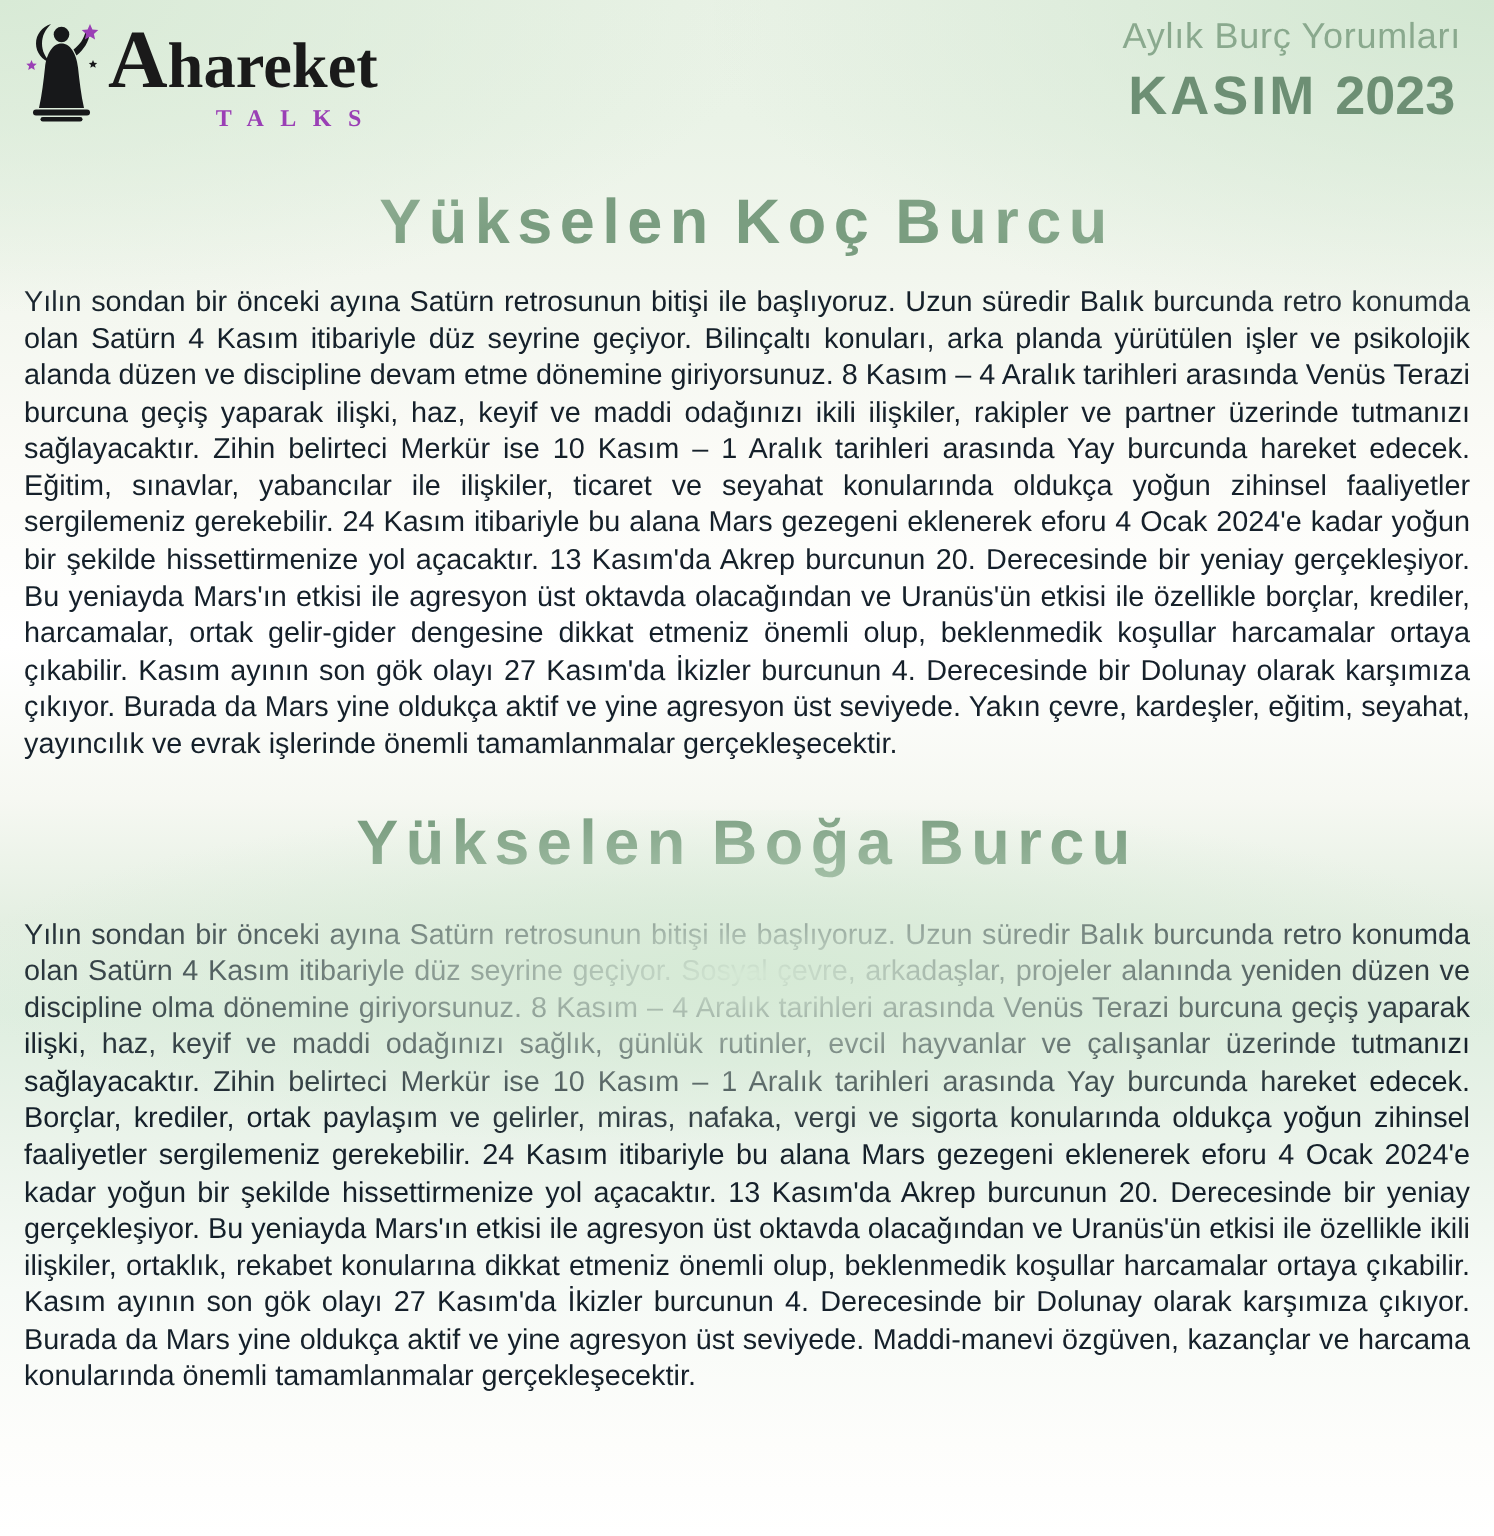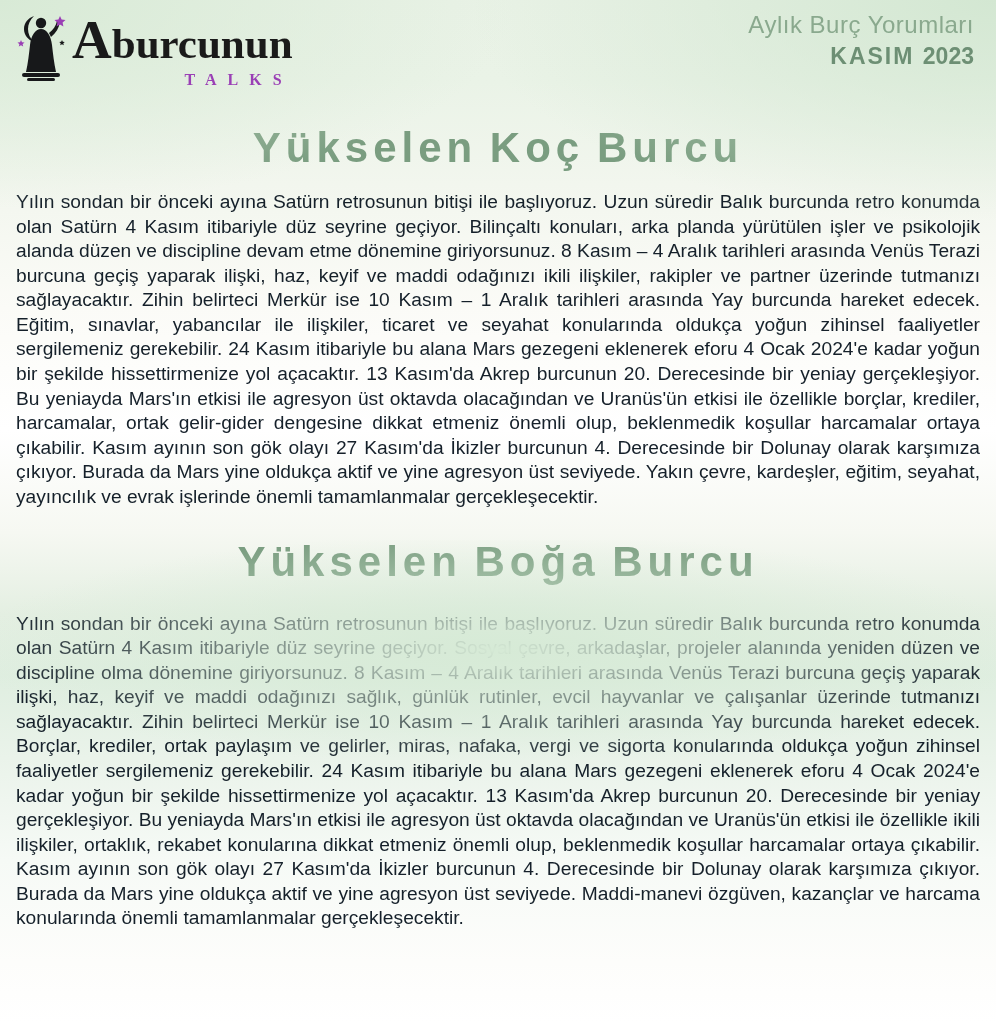--- a/index.html
+++ b/index.html
@@ -109,23 +109,24 @@
     font-size: 24px;
     color: #8aa98e;
     letter-spacing: 0.5px;
     line-height: 1.05;
     font-weight: normal;
   }
   .h-sub {
     margin-top: 6px;
     font-family: "Liberation Sans", sans-serif;
     font-weight: bold;
-    font-size: 23px;
+    font-size: 36px;
     color: #6d8f74;
     letter-spacing: 2px;
+    text-align: center;
   }
   .h-sub .yr { letter-spacing: 0px; }
 
   
   .sign-title {
     text-align: center;
     font-family: "Liberation Sans", sans-serif;
     font-weight: bold;
     font-size: 42px;
     color: #7a9d80;
@@ -181,21 +182,21 @@
 
           <rect class="fig-dark" x="8" y="63" width="38" height="4" rx="2"></rect>
           <rect class="fig-dark" x="13" y="68" width="28" height="3" rx="1.5"></rect>
 
           <path class="fig-purple" d="M7 30 l1 2.3 2.5 .2 -1.9 1.7 .6 2.4 -2.2 -1.3 -2.2 1.3 .6 -2.4 -1.9 -1.7 2.5 -.2 z"></path>
           <path class="fig-dark" d="M48 30 l.8 1.8 2 .2 -1.5 1.3 .5 1.9 -1.8 -1 -1.8 1 .5 -1.9 -1.5 -1.3 2 -.2 z"></path>
         </svg>
       </div>
       <div class="logo-text">
         <div class="logo-main">
-          <span class="cap">A</span><span>burcunun</span>
+          <span class="cap">A</span><span>hareket</span>
         </div>
         <div class="logo-sub">TALKS</div>
       </div>
     </div>
 
     <div class="header-right">
       <div class="h-title">Aylık Burç Yorumları</div>
       <div class="h-sub">
         <span>KASIM</span>
         <span class="yr">2023</span>

